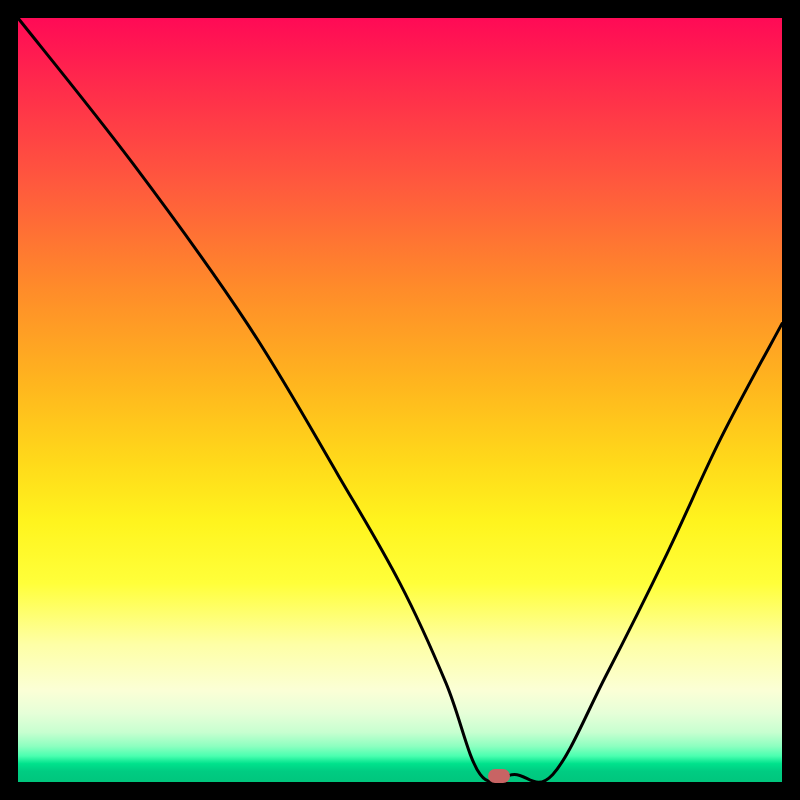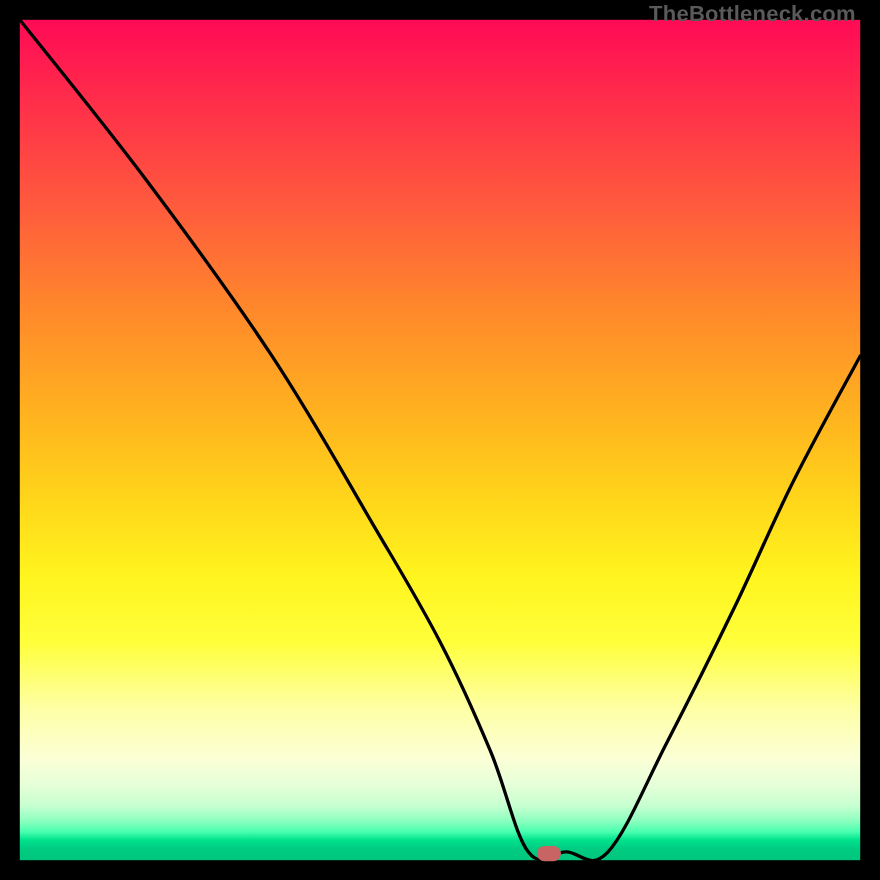--- a/index.html
+++ b/index.html
@@ -65,14 +65,13 @@
 </head>
 <body>
 
 <div class="canvas">
   <div class="plot-area">
     <svg class="curve" viewBox="0 0 764 764" preserveAspectRatio="none">
       <path id="curve-path" fill="none" stroke="#000" stroke-width="3" stroke-linecap="round" stroke-linejoin="round" d="M 0.0 0.0 C 20.6 26.1, 73.3 90.2, 114.6 145.2 C 155.9 200.2, 192.1 249.2, 229.2 305.6 C 266.3 362.0, 293.4 411.6, 320.9 458.4 C 348.4 505.2, 362.7 528.2, 382.0 565.4 C 401.3 602.5, 413.4 630.3, 427.8 664.7 C 442.3 699.1, 449.8 739.9, 462.2 756.4 C 474.6 772.9, 483.5 756.4, 496.6 756.4 C 509.7 756.4, 518.3 774.2, 534.8 756.4 C 551.3 738.5, 567.7 696.9, 588.3 657.0 C 608.9 617.2, 628.8 577.4, 649.4 534.8 C 670.0 492.2, 682.3 461.5, 702.9 420.2 C 723.5 378.9, 753.0 326.2, 764.0 305.6"></path>
     </svg>
     <div class="marker" id="marker" style="left: 481.32px; top: 757.888px; background: rgb(200, 100, 100);"></div>
   </div>
-  <div class="watermark">TheBottleneck.com</div>
 </div>
 
 </body></html>

